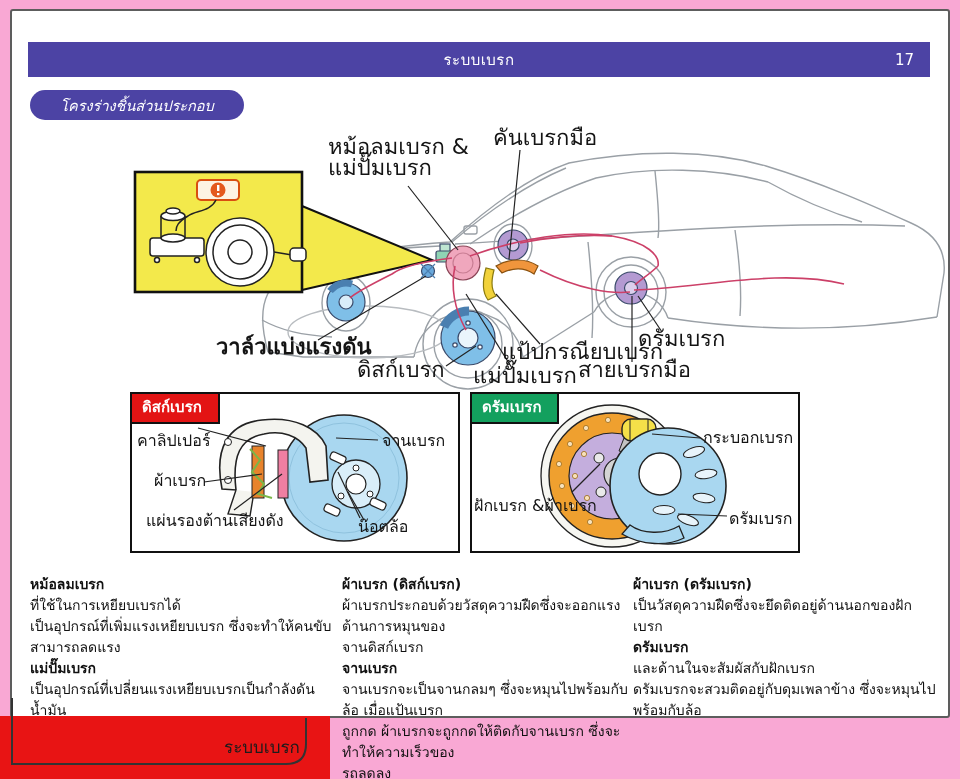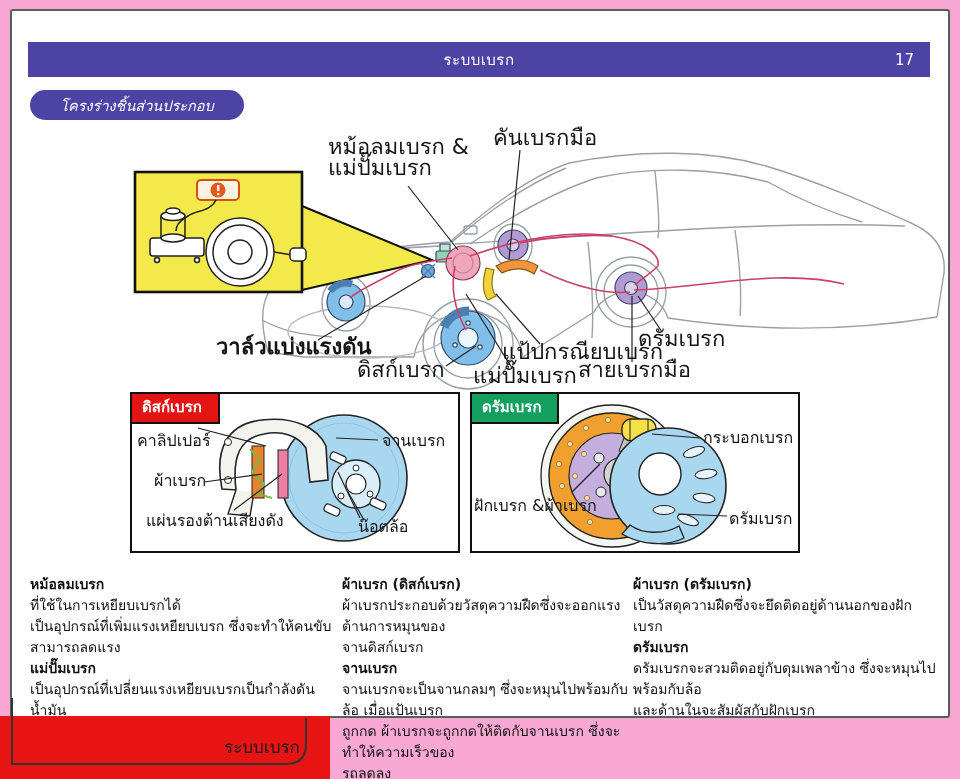--- a/index.html
+++ b/index.html
@@ -281,22 +281,22 @@
     <div class="hd">จานเบรก</div>
     <div>จานเบรกจะเป็นจานกลมๆ ซึ่งจะหมุนไปพร้อมกับล้อ เมื่อแป้นเบรก</div>
     <div>ถูกกด ผ้าเบรกจะถูกกดให้ติดกับจานเบรก ซึ่งจะทำให้ความเร็วของ</div>
     <div>รถลดลง</div>
   </div>
 
   <div class="desc-col" style="left:633px;width:307px;">
     <div class="hd">ผ้าเบรก (ดรัมเบรก)</div>
     <div>เป็นวัสดุความฝืดซึ่งจะยึดติดอยู่ด้านนอกของฝักเบรก</div>
     <div class="hd">ดรัมเบรก</div>
+    <div>และด้านในจะสัมผัสกับฝักเบรก</div>
     <div>ดรัมเบรกจะสวมติดอยู่กับดุมเพลาข้าง ซึ่งจะหมุนไปพร้อมกับล้อ</div>
-    <div>และด้านในจะสัมผัสกับฝักเบรก</div>
   </div>
 
   <div class="footer-red">
     <span class="footer-label">ระบบเบรก</span>
   </div>
   <svg width="340" height="89" viewBox="0 0 340 89" style="position:absolute;left:0;top:690px;pointer-events:none;">
     <path d="M 12,8 L 12,74 L 286,74 Q 306,74 306,54 L 306,28" fill="none" stroke="#333" stroke-width="2"></path>
   </svg>
 
 </div>

